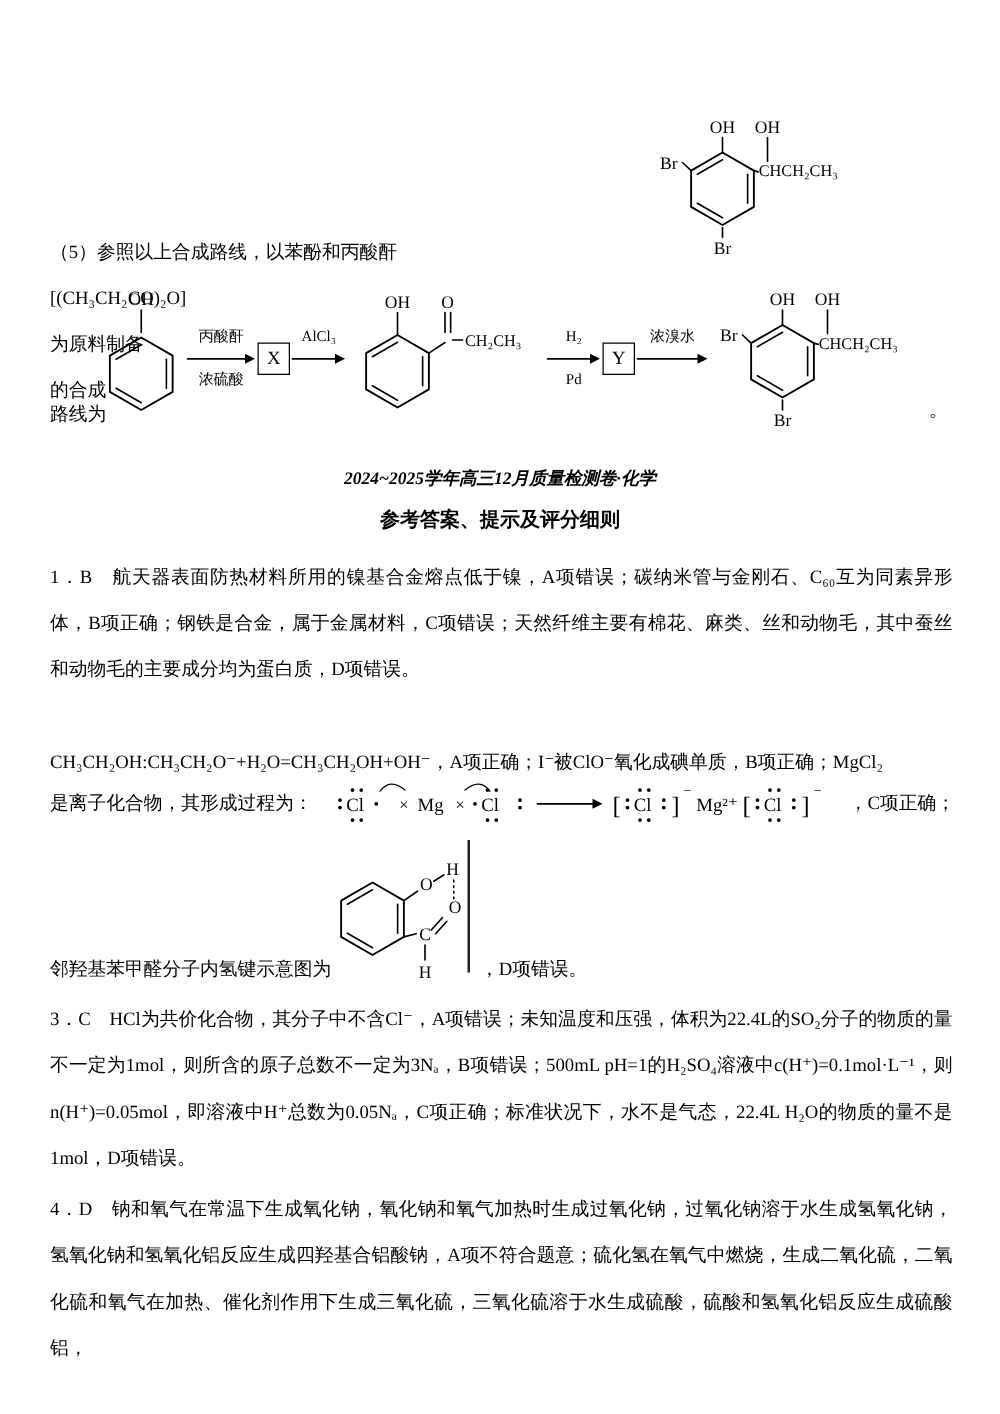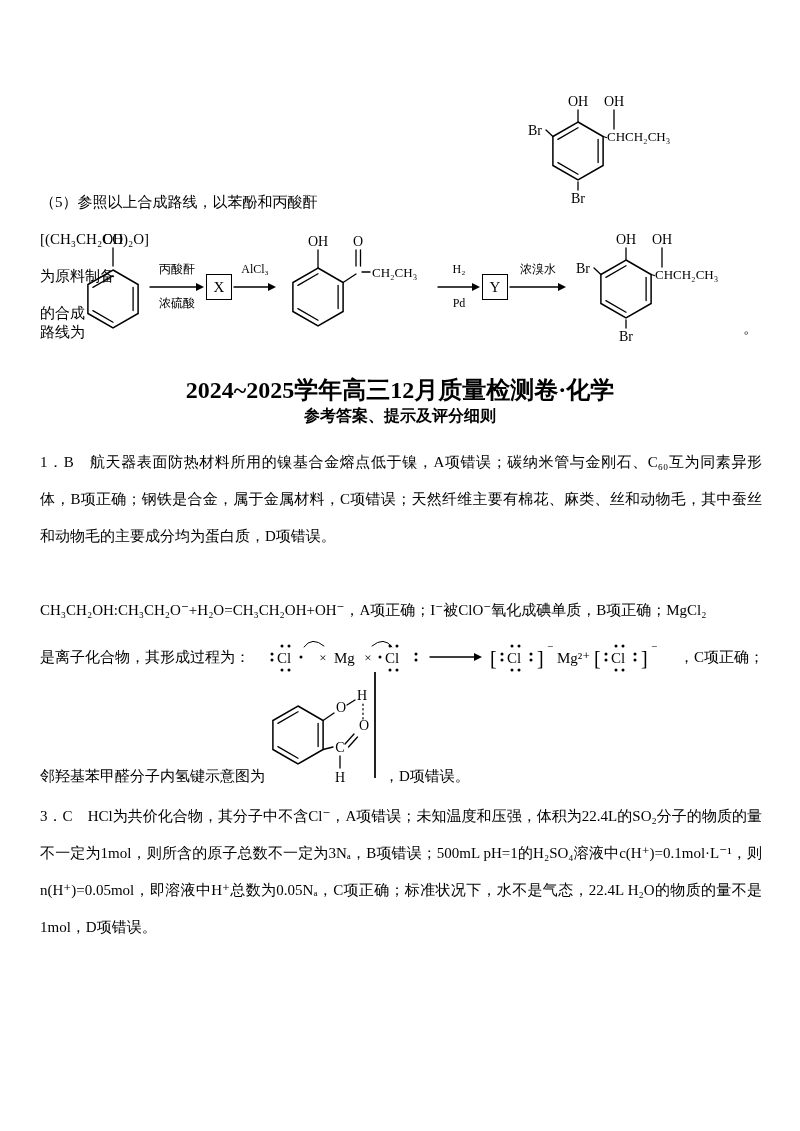--- a/index.html
+++ b/index.html
@@ -5,21 +5,21 @@
   * { margin:0; padding:0; box-sizing:border-box; }
   html,body { background:#ffffff; }
   body {
     width:800px; height:1131px; position:relative; overflow:hidden;
     font-family:"Liberation Serif","DejaVu Serif",serif; color:#000;
   }
   .abs { position:absolute; }
   .txt { font-size:15px; line-height:37px;flex-direction:column; }
   .para { width:722px; text-align:justify; }
   .center { width:800px; text-align:center; }
-  .title { font-size:24px; font-weight:700; }
+  .title { font-size:14px; font-weight:700;font-style:italic; }
   .subtitle { font-size:16px; font-weight:700; }
   .q5row { width:722px; display:flex; align-items:baseline; }
   .q5row .gap { flex:1; }
   .route { display:flex; align-items:center; }
   .rbox {
     width:26px; height:26px; border:1.6px solid #000; margin-top:14px;
     display:flex; align-items:center; justify-content:center;
     font-size:15px; flex:0 0 auto;
   }
   .arw { margin-top:10px; flex:0 0 auto; }
@@ -141,21 +141,21 @@
   <span class="abs txt" style="left:40px;top:314px">路线为</span>
 
 
   <div class="abs center title" style="left:0;top:374px">2024~2025学年高三12月质量检测卷·化学</div>
   <div class="abs center subtitle" style="left:0;top:406px">参考答案、提示及评分细则</div>
 
   <div class="abs txt para" style="left:40px;top:444px">1．B　航天器表面防热材料所用的镍基合金熔点低于镍，A项错误；碳纳米管与金刚石、C₆₀互为同素异形体，B项正确；钢铁是合金，属于金属材料，C项错误；天然纤维主要有棉花、麻类、丝和动物毛，其中蚕丝和动物毛的主要成分均为蛋白质，D项错误。</div>
 
   <div class="abs txt" style="left:40px;top:592px;width:722px">CH₃CH₂OH:CH₃CH₂O⁻+H₂O=CH₃CH₂OH+OH⁻，A项正确；I⁻被ClO⁻氧化成碘单质，B项正确；MgCl₂</div>
 
-  <div class="abs a2row" style="left:40px;top:632px">
+  <div class="abs a2row" style="left:40px;top:618px">
     <span class="txt">是离子化合物，其形成过程为：</span>
 
     <svg width="400" height="50">
 
       <circle cx="8" cy="22" r="1.5"></circle>
         <circle cx="8" cy="28" r="1.5"></circle>
       <circle cx="18" cy="14" r="1.5"></circle>
         <circle cx="25" cy="14" r="1.5"></circle>
       <circle cx="18" cy="38" r="1.5"></circle>
         <circle cx="25" cy="38" r="1.5"></circle>
@@ -228,14 +228,15 @@
     <text x="74" y="114" font-size="14" text-anchor="middle">H</text>
   </svg>
 
   <div class="abs vline" style="left:374px;top:672px;height:106px"></div>
 
   <span class="abs txt" style="left:40px;top:758px">邻羟基苯甲醛分子内氢键示意图为</span>
   <span class="abs txt" style="left:384px;top:758px">，D项错误。</span>
 
   <div class="abs txt para" style="left:40px;top:798px">3．C　HCl为共价化合物，其分子中不含Cl⁻，A项错误；未知温度和压强，体积为22.4L的SO₂分子的物质的量不一定为1mol，则所含的原子总数不一定为3Nₐ，B项错误；500mL pH=1的H₂SO₄溶液中c(H⁺)=0.1mol·L⁻¹，则n(H⁺)=0.05mol，即溶液中H⁺总数为0.05Nₐ，C项正确；标准状况下，水不是气态，22.4L H₂O的物质的量不是1mol，D项错误。</div>
 
+  <div class="abs txt para" style="left:40px;top:950px">4．D　钠和氧气在常温下生成氧化钠，氧化钠和氧气加热时生成过氧化钠，过氧化钠溶于水生成氢氧化钠，氢氧化钠和氢氧化铝反应生成四羟基合铝酸钠，A项不符合题意；硫化氢在氧气中燃烧，生成二氧化硫，二氧化硫和氧气在加热、催化剂作用下生成三氧化硫，三氧化硫溶于水生成硫酸，硫酸和氢氧化铝反应生成硫酸铝，</div>
 
 </div>
 
 </body></html>

